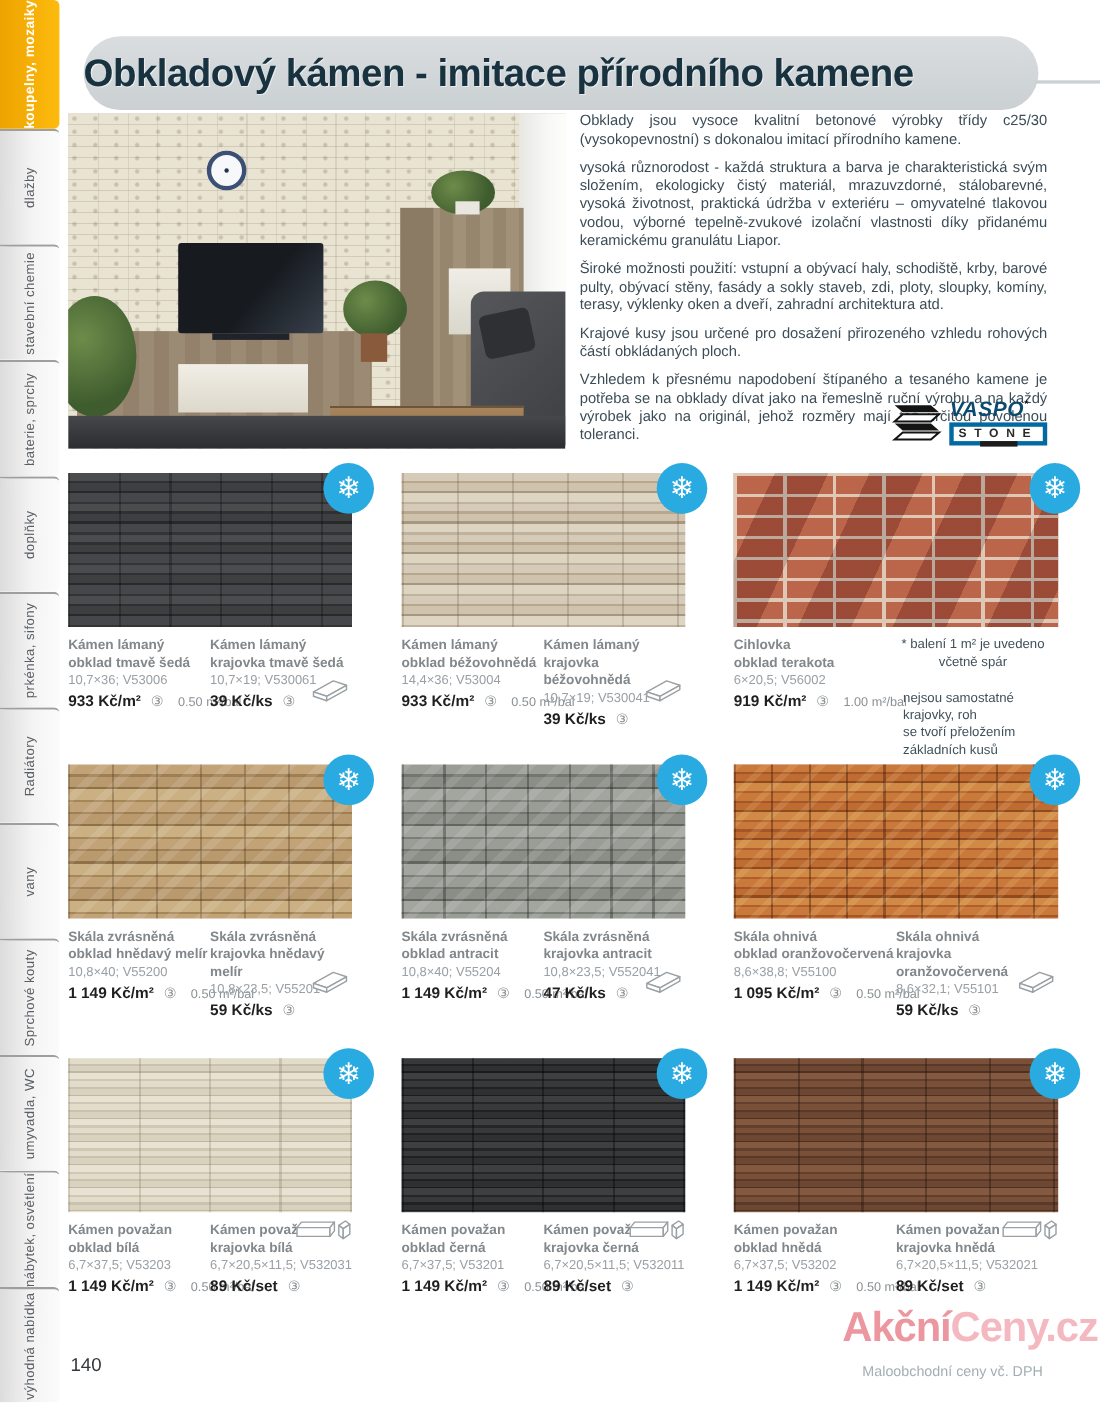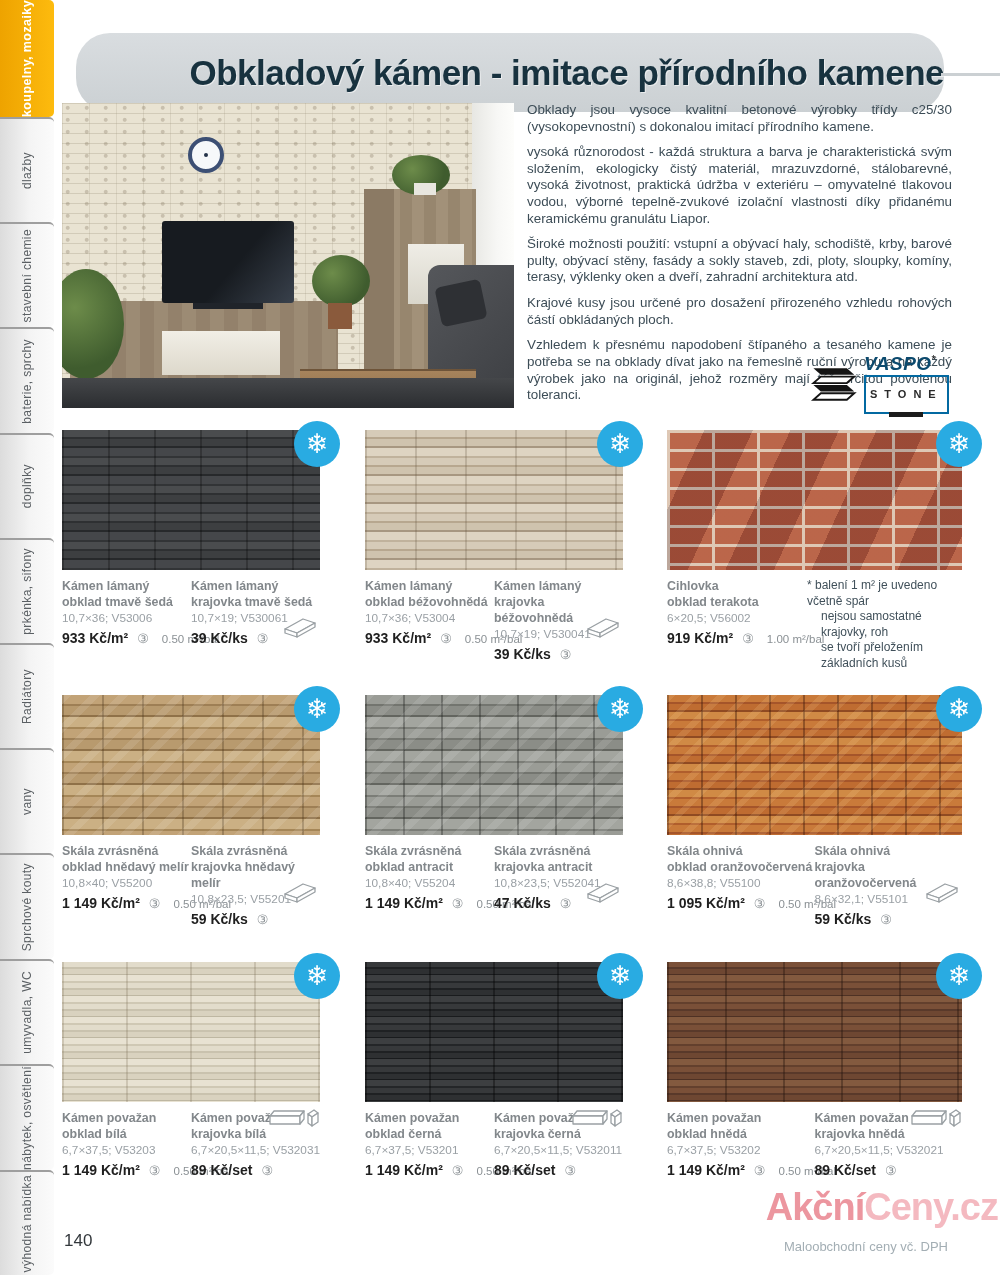--- a/index.html
+++ b/index.html
@@ -17,23 +17,23 @@
   .side-tab { flex:1; background:linear-gradient(90deg,#dcdcdc 0%,#f4f4f4 55%,#fbfbfb 100%);
     border-top:2px solid #9e9e9e; border-radius:0 5px 5px 0;
     display:flex; align-items:center; justify-content:center; cursor:pointer; }
   .side-tab:first-child { border-top:none; flex:0 0 84px;
     background:linear-gradient(90deg,#eea300,#fdbb0e); }
   .side-tab span { writing-mode:vertical-rl; transform:rotate(180deg);
     font-size:12px; color:#5a5f63; letter-spacing:.4px; white-space:nowrap; }
   .side-tab:first-child span { color:#ffffff; font-weight:bold; font-size:12.5px; }
 
   
-  .banner { position:absolute; left:76px; top:33px; width:868px; height:79px;
+  .banner { position:absolute; left:76px; top:33px; width:868px; height:67px;
     background:linear-gradient(180deg,#d9dde0,#cbd0d3);
-    border-radius:34px; display:flex; align-items:center; justify-content:flex-end; }
+    border-radius:34px; display:flex; align-items:center; justify-content:flex-start; }
   .banner h1 { font-size:35px; font-weight:bold; color:#18323f; white-space:nowrap;
     letter-spacing:-.5px; text-shadow:1px 1px 0 rgba(255,255,255,.55); }
   .banner-line { position:absolute; left:941px; top:73px; width:59px; height:3px; background:#cbd0d3; }
 
   
   .hero { position:absolute; left:62px; top:103px; width:452px; height:305px; overflow:hidden; }
   .h-wall { position:absolute; inset:0; background-color:#e9e3d2;
     background-image:
       radial-gradient(circle at 30% 40%, rgba(125,113,90,.30) 0 1.5px, transparent 2.4px),
       repeating-linear-gradient(180deg, rgba(150,140,118,.28) 0 1px, transparent 1px 10px),
@@ -74,21 +74,21 @@
   .intro { position:absolute; left:527px; top:102px; width:425px; color:#3d4d57;
     font-size:13.4px; line-height:1.24; text-align:justify; }
   .intro p { margin-bottom:9px; }
 
   
   .vaspo { position:absolute; left:806px; top:360px; width:146px; height:48px; display:flex; align-items:center; }
   .vaspo-mark { width:52px; height:42px; margin-right:6px; }
   .vaspo-text { line-height:1; }
   .vaspo-name { font-size:19px; font-weight:bold; color:#0c4a6e; letter-spacing:.5px; font-style:italic; }
   .vaspo-reg { font-size:11px; vertical-align:top; color:#121212; }
-  .vaspo-sub { margin-top:2px; border:2px solid #0369a1; padding:12px 4px; font-size:11px; font-weight:bold;
+  .vaspo-sub { margin-top:2px; border:4px solid #0369a1; padding:1px 4px; font-size:11px; font-weight:bold;
     color:#2a2a2a; letter-spacing:7px; text-align:center; position:relative; }
   .vaspo-sub:after { content:""; position:absolute; left:50%; bottom:-5px; transform:translateX(-50%);
     width:34px; height:5px; background:#1c1c1c; }
 
   
   .card { position:absolute; }
   .p-img { position:relative; width:100%; height:140px; }
   .badge { position:absolute; top:-9px; right:-20px; width:46px; height:46px; border-radius:50%;
     background:#29abe2; display:flex; align-items:center; justify-content:center; }
   .flake { color:#ffffff; font-size:27px; line-height:1; }
@@ -97,21 +97,21 @@
   .p-name { color:#82878b; font-size:12.4px; line-height:1.3;font-weight:bold; }
   .p-dims { color:#9aa0a5; font-size:11.8px; line-height:1.3; margin-top:1px; }
   .p-priceline { margin-top:2px; white-space:nowrap; }
   .p-price { color:#1f1f1f; font-weight:bold; font-size:14px; }
   .p-group { color:#8a9094; font-size:13px; margin-left:9px; }
   .p-pack { color:#8a9094; font-size:11.5px; margin-left:13px; }
   .p-icon { position:absolute; }
   .icon-mid { right:2px; top:38px; }
   .icon-top { right:0px; top:-4px; }
   .note { flex:1; color:#40505a; font-size:12px; line-height:1.3; }
-  .note .n1 { margin-bottom:0; }
+  .note .n1 { margin-bottom:18px;text-align:center; }
   .note .n2, .note .n3 { padding-left:14px; }
 
   
   .tex-darkgray { background:
     repeating-linear-gradient(90deg, rgba(0,0,0,.25) 0 2px, transparent 2px 46px),
     repeating-linear-gradient(180deg,#4a4c4e 0 7px,#2e3032 7px 9px,#3d3f41 9px 16px,#27292b 16px 18px,#45474a 18px 26px,#323436 26px 28px); }
   .tex-beige { background:
     repeating-linear-gradient(90deg, rgba(90,75,55,.22) 0 2px, transparent 2px 50px),
     repeating-linear-gradient(180deg,#d6cbb8 0 7px,#b7a78f 7px 9px,#cfc3ae 9px 16px,#a79781 16px 18px,#ded4c2 18px 26px,#c0b29c 26px 28px); }
   .tex-brick { background-color:#ad5740; background-image:
@@ -270,21 +270,21 @@
 <div class="card" style="left:365px; top:430px; width:258px;">
   <div class="p-img tex-beige">
     <div class="badge">
         <span class="flake">❄</span>
       </div>
   </div>
   <div class="p-text">
     <div class="p-col">
       <div class="p-name">Kámen lámaný</div>
       <div class="p-name">obklad béžovohnědá</div>
-      <div class="p-dims">10,7×36; V53004</div>
+      <div class="p-dims">14,4×36; V53004</div>
       <div class="p-priceline"><span class="p-price">933 Kč/m²</span><span class="p-group">③</span><span class="p-pack">0.50 m²/bal</span></div>
     </div>
     <div class="p-col">
       <div class="p-name">Kámen lámaný</div>
       <div class="p-name">krajovka béžovohnědá</div>
       <div class="p-dims">10,7×19; V530041</div>
       <div class="p-priceline"><span class="p-price">39 Kč/ks</span><span class="p-group">③</span></div>
       <svg class="p-icon icon-mid" width="36" height="24" viewBox="0 0 36 24">
           <path class="oln" d="M3 13 L21 3 L33 7 L15 17 Z"></path>
           <path class="oln" d="M3 13 L15 17 L15 21 L3 17 Z"></path>

